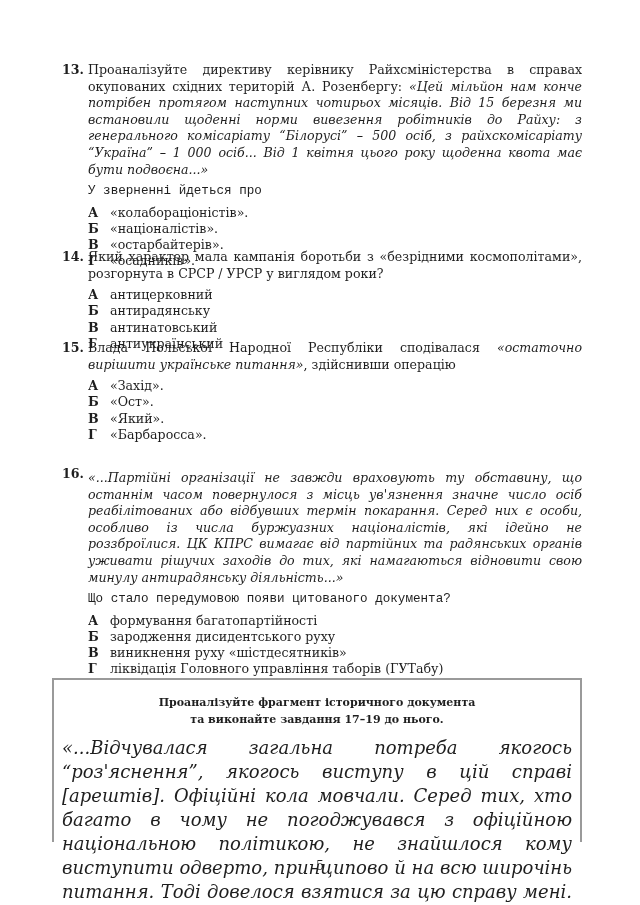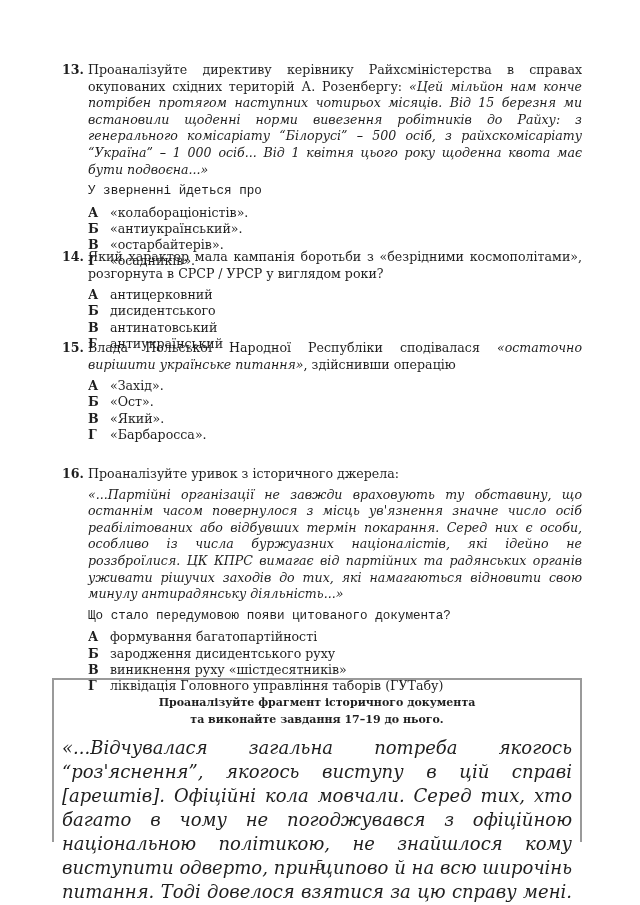--- a/index.html
+++ b/index.html
@@ -37,21 +37,21 @@
     <div class="body">
       <p><span>Проаналізуйте директиву керівнику Райхсміністерства в справах окупованих східних територій А. Розенбергу: </span><span class="it">«Цей мільйон нам конче потрібен протягом наступних чотирьох місяців. Від 15 березня ми встановили щоденні норми вивезення робітників до Райху: з генерального комісаріату “Білорусі” – 500 осіб, з райхскомісаріату “Україна” – 1 000 осіб... Від 1 квітня цього року щоденна квота має бути подвоєна...»</span></p>
       <p class="lead">У зверненні йдеться про</p>
       <div class="options">
         <div class="opt">
             <span class="letter">А</span>
             <span class="txt">«колабораціоністів».</span>
           </div>
         <div class="opt">
             <span class="letter">Б</span>
-            <span class="txt">«антиукраїнський».</span>
+            <span class="txt">«націоналістів».</span>
           </div>
         <div class="opt">
             <span class="letter">В</span>
             <span class="txt">«остарбайтерів».</span>
           </div>
         <div class="opt">
             <span class="letter">Г</span>
             <span class="txt">«осадників».</span>
           </div>
       </div>
@@ -62,21 +62,21 @@
     <span class="num">14.</span>
     <div class="body">
       <p>Який характер мала кампанія боротьби з «безрідними космополітами», розгорнута в СРСР / УРСР у виглядом роки?</p>
       <div class="options">
         <div class="opt">
             <span class="letter">А</span>
             <span class="txt">антицерковний</span>
           </div>
         <div class="opt">
             <span class="letter">Б</span>
-            <span class="txt">дисидентського</span>
+            <span class="txt">антирадянську</span>
           </div>
         <div class="opt">
             <span class="letter">В</span>
             <span class="txt">антинатовський</span>
           </div>
         <div class="opt">
             <span class="letter">Г</span>
             <span class="txt">антиукраїнський</span>
           </div>
       </div>
@@ -104,21 +104,20 @@
             <span class="letter">Г</span>
             <span class="txt">«Барбаросса».</span>
           </div>
       </div>
     </div>
   </div>
 
   <div class="q" style="top:466px;">
     <span class="num">16.</span>
     <div class="body">
-      <p>Проаналізуйте уривок з історичного джерела:</p>
       <p class="it" style="margin-top:4px;">«...Партійні організації не завжди враховують ту обставину, що останнім часом повернулося з місць ув'язнення значне число осіб реабілітованих або відбувших термін покарання. Серед них є особи, особливо із числа буржуазних націоналістів, які ідейно не роззброїлися. ЦК КПРС вимагає від партійних та радянських органів уживати рішучих заходів до тих, які намагаються відновити свою минулу антирадянську діяльність...»</p>
       <p class="lead">Що стало передумовою появи цитованого документа?</p>
       <div class="options">
         <div class="opt">
             <span class="letter">А</span>
             <span class="txt">формування багатопартійності</span>
           </div>
         <div class="opt">
             <span class="letter">Б</span>
             <span class="txt">зародження дисидентського руху</span>

